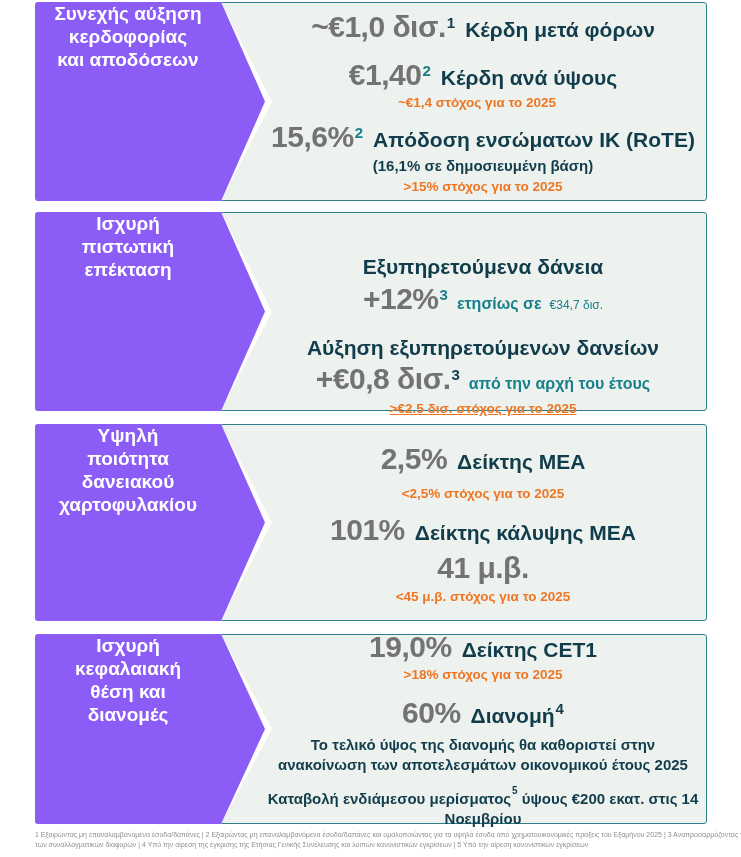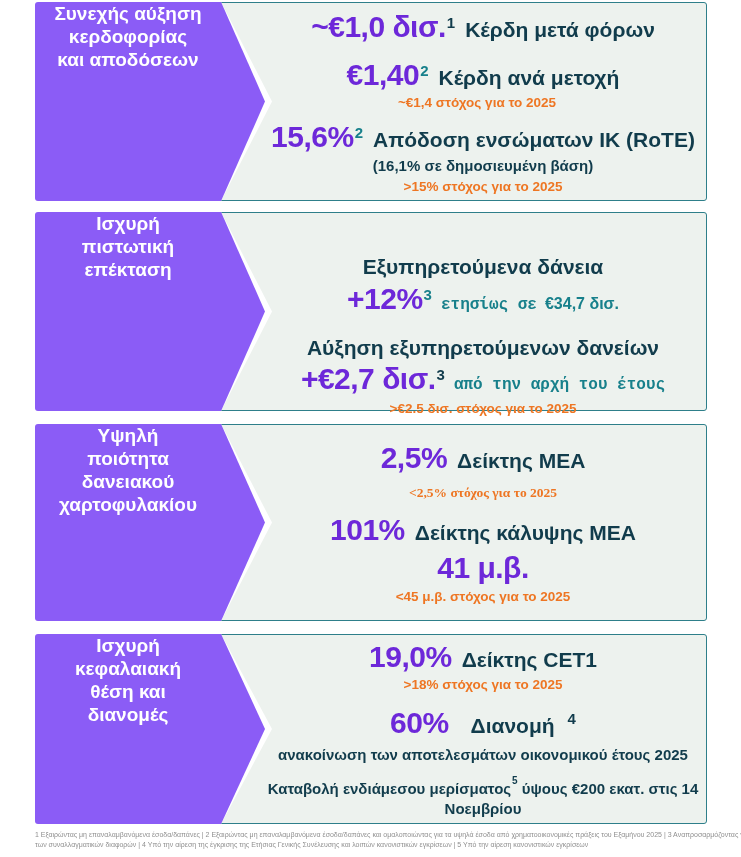--- a/index.html
+++ b/index.html
@@ -28,44 +28,44 @@
     display:flex; flex-direction:column; justify-content:flex-start; align-items:center;
     padding-right:44px; box-sizing:border-box; border-radius:3px;
   }
   .ll { color:#ffffff; font-weight:bold; font-size:19px; line-height:23px; text-align:center; display:block; }
   .content {
     position:absolute; left:230px; right:6px; top:0; bottom:0;
     display:flex; flex-direction:column; justify-content:center; align-items:center;
     text-align:center;
   }
   .line { display:flex; align-items:baseline; justify-content:center; white-space:nowrap; }
-  .big   { color:#6d28d9; font-size:30px; font-weight:bold; letter-spacing:-0.5px; }
+  .big   { color:#737373; font-size:30px; font-weight:bold; letter-spacing:-0.5px; }
   .sup   { font-weight:bold; font-size:15px; vertical-align:super; position:relative; top:-9px; margin-left:1px; }
   .sup.t { color:#17808b; }
   .sup.n { color:#113c4c; }
   .mlabel { color:#113c4c; font-size:21px; font-weight:bold; margin-left:10px; }
   .mtitle { color:#113c4c; font-size:21px; font-weight:bold; }
-  .tsmall  { color:#17808b; font-size:16px; font-weight:bold; margin-left:9px;font-family:Liberation Mono, monospace; }
-  .tstrong { color:#17808b; font-size:16px; font-weight:bold; margin-left:8px; }
+  .tsmall  { color:#17808b; font-size:16px; font-weight:bold; margin-left:9px; }
+  .tstrong { color:#17808b; font-size:12px; font-weight:normal; margin-left:8px; }
   .target { color:#ee7623; font-size:13.5px; font-weight:bold; }
   .note   { color:#113c4c; font-size:15px; font-weight:bold; line-height:20px; }
   
   .r1 .g1 { margin-bottom:14px; }
   .r1 .t1 { margin:3px 12px 10px 0; }
   .r1 .n1 { margin-top:2px; }
   .r1 .t2 { margin-top:3px; }
   .r2 .ti1 { margin-bottom:3px;margin-top:48px; }
   .r2 .g1 { margin-bottom:20px; }
   .r2 .ti2 { margin-bottom:2px; }
-  .r2 .t1 { margin-top:5px; }
-  .r3 .t1 { margin:10px 0 12px 0;font-family:Liberation Serif, serif; }
+  .r2 .t1 { margin-top:5px;text-decoration:underline; }
+  .r3 .t1 { margin:10px 0 12px 0; }
   .r3 .g2 { margin-bottom:4px; }
   .r3 .t2 { margin-top:4px; }
   .r4 .t1 { margin:3px 0 14px 0; }
-  .r4 .g2 { margin-bottom:5px;gap:12px; }
+  .r4 .g2 { margin-bottom:5px; }
   .r4 .n3 { margin-top:10px; }
   .footnote {
     position:absolute; left:35px; top:830px; width:676px;
     color:#8f8f8f; font-size:7px; line-height:10px; font-weight:normal;
   }
   .footnote div { white-space:nowrap; }
 </style>
 </head>
 <body>
 
@@ -81,21 +81,21 @@
     </div>
     <div class="content">
       <div class="line g1">
         <span class="big">~€1,0 δισ.</span>
           <span class="sup n">1</span>
         <span class="mlabel">Κέρδη μετά φόρων</span>
       </div>
       <div class="line">
         <span class="big">€1,40</span>
           <span class="sup t">2</span>
-        <span class="mlabel">Κέρδη ανά μετοχή</span>
+        <span class="mlabel">Κέρδη ανά ύψους</span>
       </div>
       <div class="target t1">~€1,4 στόχος για το 2025</div>
       <div class="line">
         <span class="big">15,6%</span>
           <span class="sup t">2</span>
         <span class="mlabel">Απόδοση ενσώματων ΙΚ (RoTE)</span>
       </div>
       <div class="note n1">(16,1% σε δημοσιευμένη βάση)</div>
       <div class="target t2">&gt;15% στόχος για το 2025</div>
     </div>
@@ -112,21 +112,21 @@
     <div class="content">
       <div class="mtitle ti1">Εξυπηρετούμενα δάνεια</div>
       <div class="line g1">
         <span class="big">+12%</span>
           <span class="sup t">3</span>
         <span class="tsmall">ετησίως σε</span>
         <span class="tstrong">€34,7 δισ.</span>
       </div>
       <div class="mtitle ti2">Αύξηση εξυπηρετούμενων δανείων</div>
       <div class="line">
-        <span class="big">+€2,7 δισ.</span>
+        <span class="big">+€0,8 δισ.</span>
           <span class="sup n">3</span>
         <span class="tsmall">από την αρχή του έτους</span>
       </div>
       <div class="target t1">&gt;€2.5 δισ. στόχος για το 2025</div>
     </div>
   </div>
 
   <div class="row r3">
     <div class="panel"></div>
     <div class="arrow-outline"></div>
@@ -166,20 +166,21 @@
       <div class="line">
         <span class="big">19,0%</span>
         <span class="mlabel">Δείκτης CET1</span>
       </div>
       <div class="target t1">&gt;18% στόχος για το 2025</div>
       <div class="line g2">
         <span class="big">60%</span>
         <span class="mlabel">Διανομή</span>
           <span class="sup n">4</span>
       </div>
+      <div class="note">Το τελικό ύψος της διανομής θα καθοριστεί στην</div>
       <div class="note">ανακοίνωση των αποτελεσμάτων οικονομικού έτους 2025</div>
       <div class="note n3"><span>Καταβολή ενδιάμεσου μερίσματος</span><span class="sup n" style="top:-4px; font-size:10px;">5</span><span> ύψους €200 εκατ. στις 14 Νοεμβρίου</span></div>
     </div>
   </div>
 
 </div>
 
 <div class="footnote">
   <div>1 Εξαιρώντας μη επαναλαμβανόμενα έσοδα/δαπάνες | 2 Εξαιρώντας μη επαναλαμβανόμενα έσοδα/δαπάνες και ομαλοποιώντας για τα υψηλά έσοδα από χρηματοοικονομικές πράξεις του Εξαμήνου 2025 | 3 Αναπροσαρμόζοντας για την επίπτωση</div>
   <div>των συναλλαγματικών διαφορών | 4 Υπό την αίρεση της έγκρισης της Ετήσιας Γενικής Συνέλευσης και λοιπών κανονιστικών εγκρίσεων | 5 Υπό την αίρεση κανονιστικών εγκρίσεων</div>

